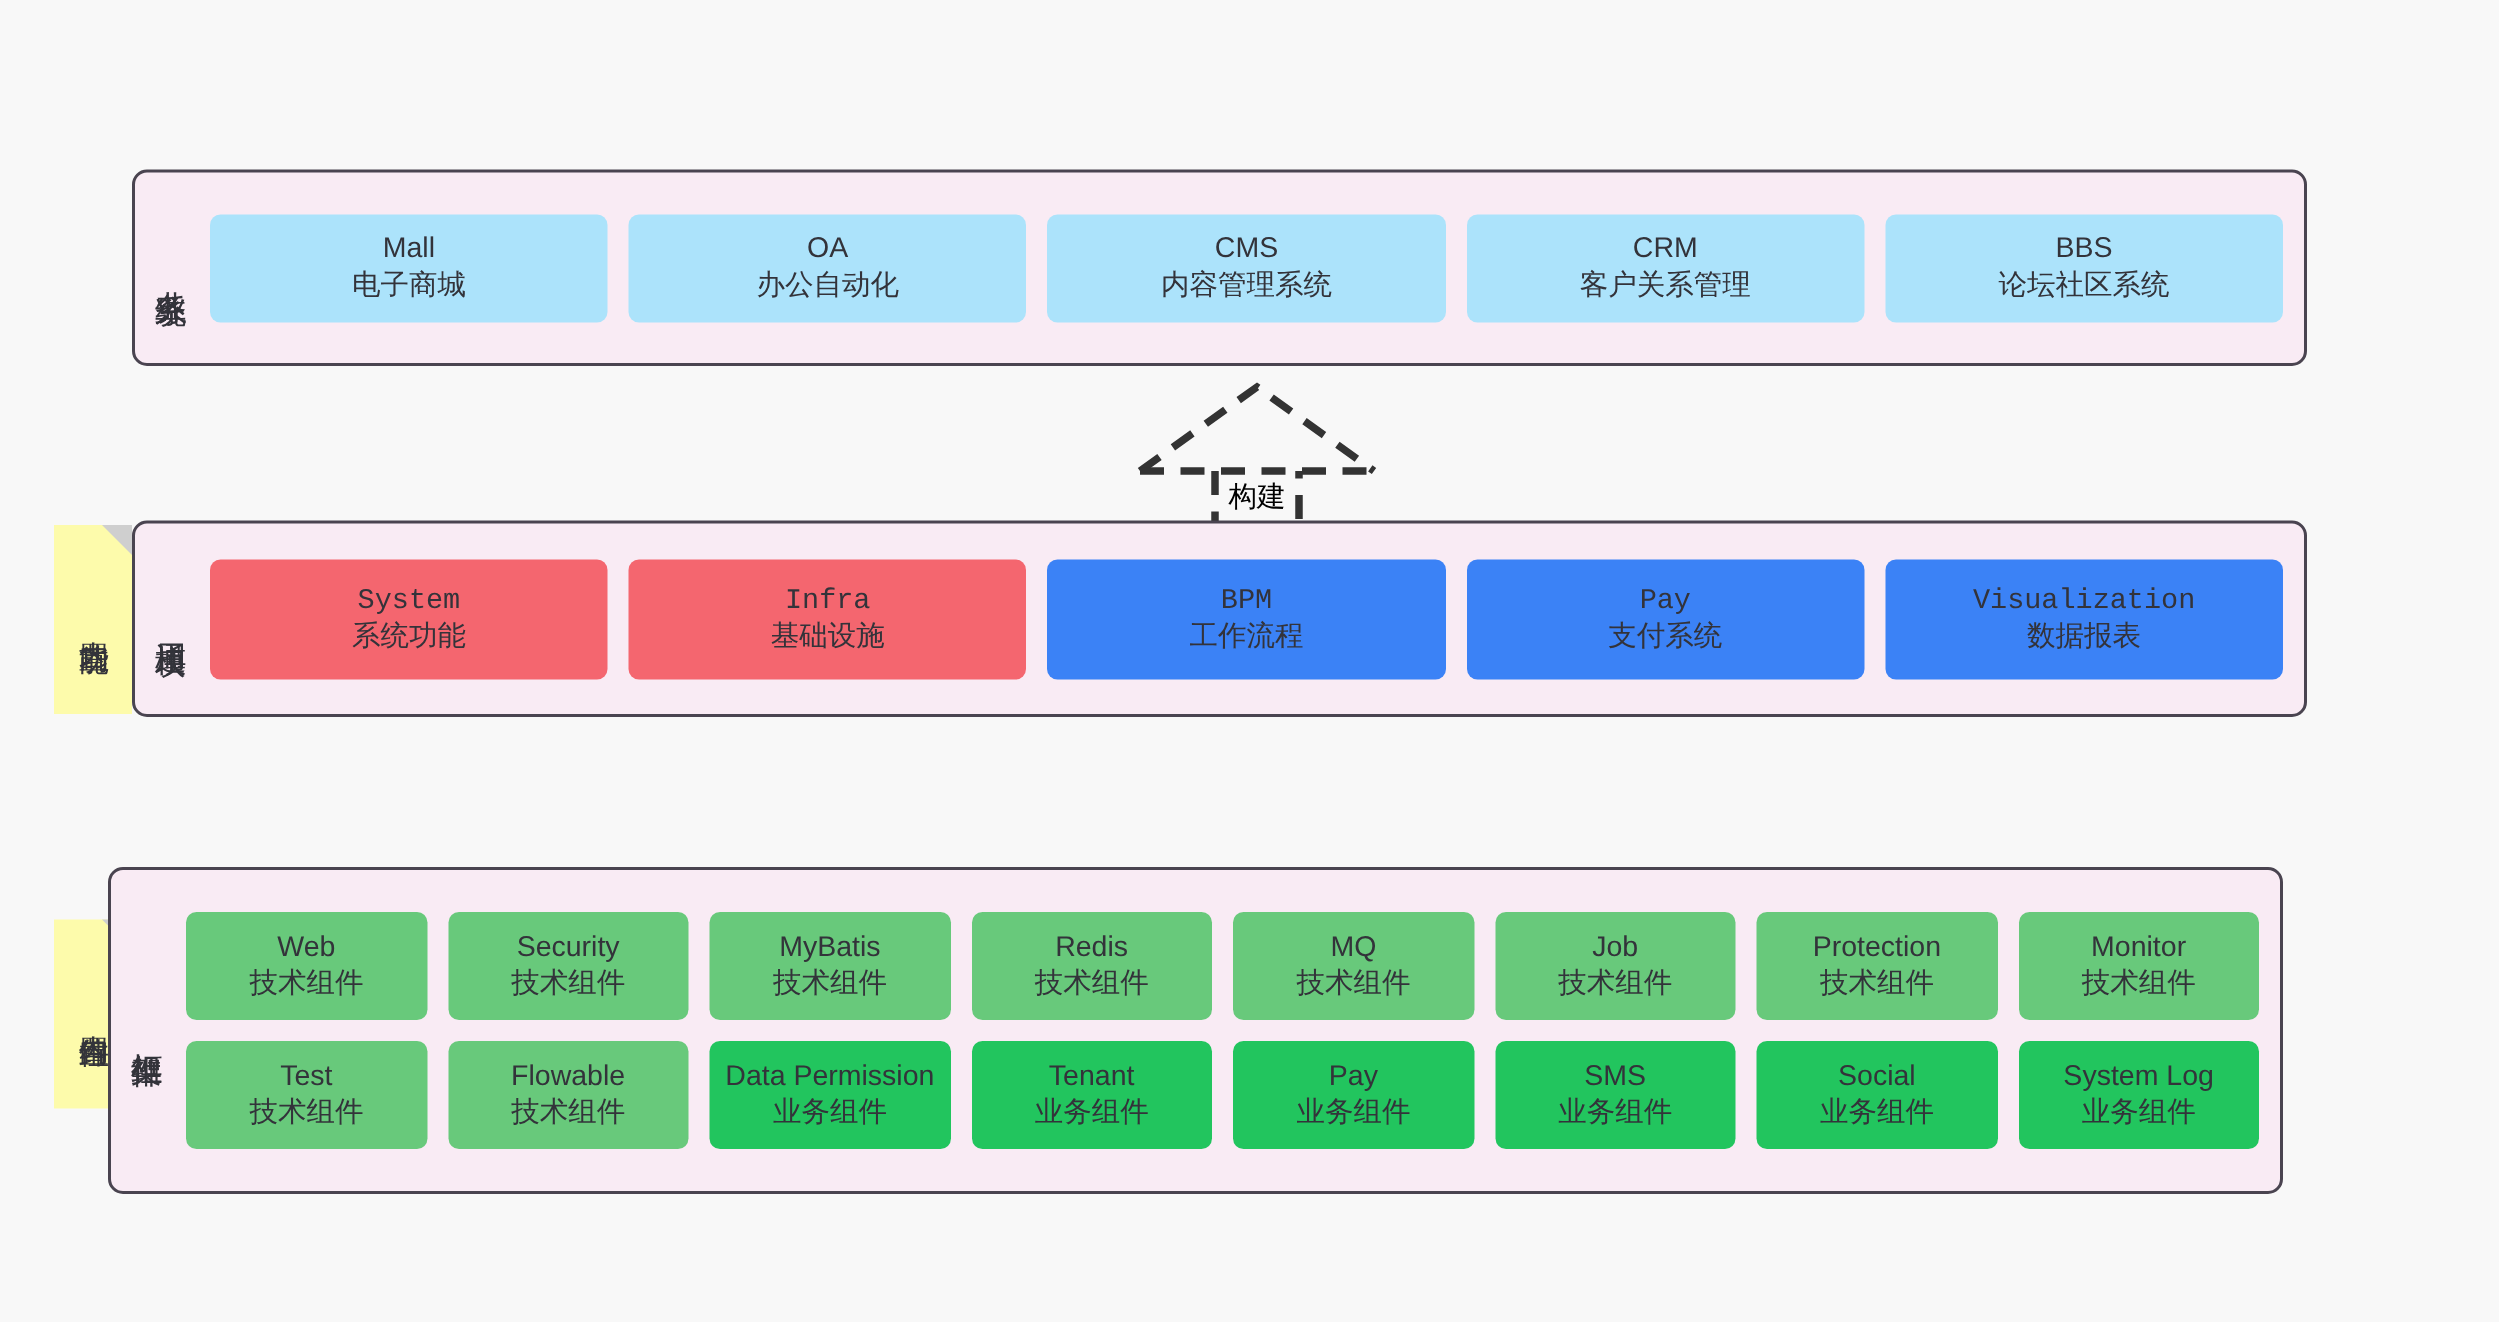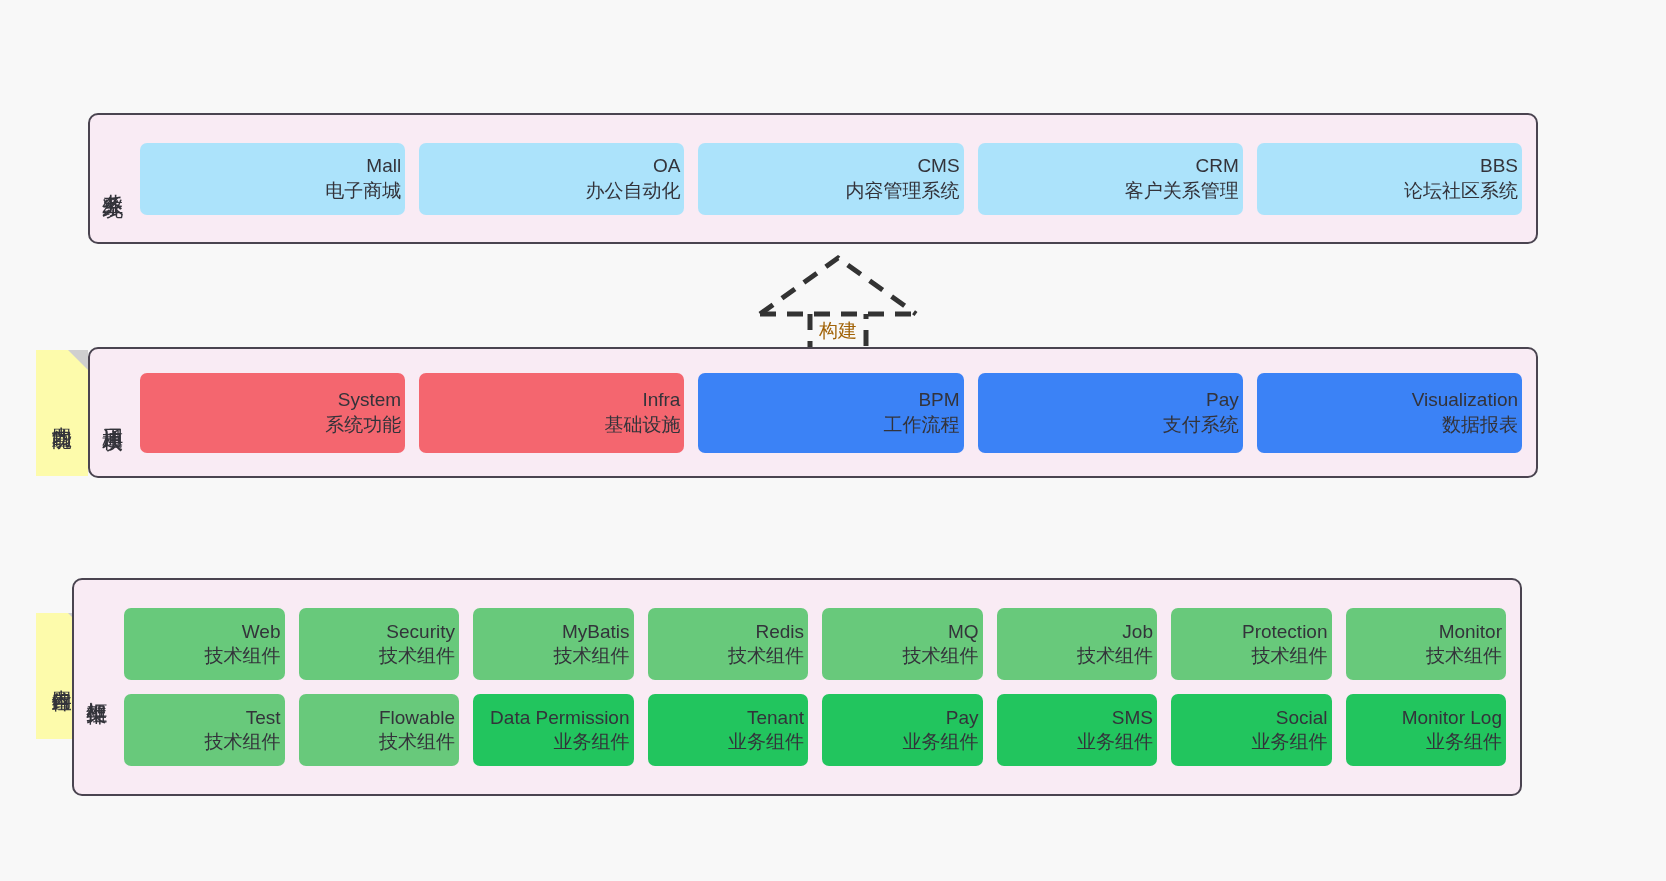--- a/index.html
+++ b/index.html
@@ -66,21 +66,21 @@
     width: 100%;
   }
 
   
   .card {
     flex: 1 1 0;
     box-sizing: border-box;
     border-radius: 7px;
     display: flex;
     flex-direction: column;
-    align-items: flex-end;
+    align-items: center;
     justify-content: center;
     text-align: center;
     font-size: 19px;
     line-height: 1.28;
     padding: 6px 4px;
     color: #33333a;
   }
   .card .en { display: block; }
   .card .cn { display: block; }
 
@@ -99,21 +99,21 @@
   }
   #sec-business .card { height: 72px; }
 
   
   #sec-modules {
     left: 88px;
     top: 347px;
     width: 1450px;
     height: 131px;
   }
-  #sec-modules .card { height: 80px; }
+  #sec-modules .card { height: 80px; font-family: Liberation Mono, monospace; }
 
   
   #sec-framework {
     left: 72px;
     top: 578px;
     width: 1450px;
     height: 218px;
   }
   #sec-framework .card { min-height: 72px; }
 
@@ -165,21 +165,21 @@
     inset: 0;
     overflow: visible;
   }
   .connector .conn-label {
     position: absolute;
     left: 0;
     right: 0;
     bottom: 16px;
     text-align: center;
     font-size: 19px;
-    color: #a16207;
+    color: #000000;
     pointer-events: none;
   }
   #conn-build  { left: 748px; top: 252px; }
   #conn-impl   { left: 762px; top: 485px; }
 </style>
 </head>
 <body>
 
 <div class="canvas">
 
@@ -318,21 +318,21 @@
         </div>
         <div class="card greenlight">
           <span class="en">SMS</span>
           <span class="cn">业务组件</span>
         </div>
         <div class="card greenlight">
           <span class="en">Social</span>
           <span class="cn">业务组件</span>
         </div>
         <div class="card greenlight">
-          <span class="en">Monitor Log</span>
+          <span class="en">System Log</span>
           <span class="cn">业务组件</span>
         </div>
       </div>
 
     </div>
   </div>
 
 </div>
 
 </body></html>

